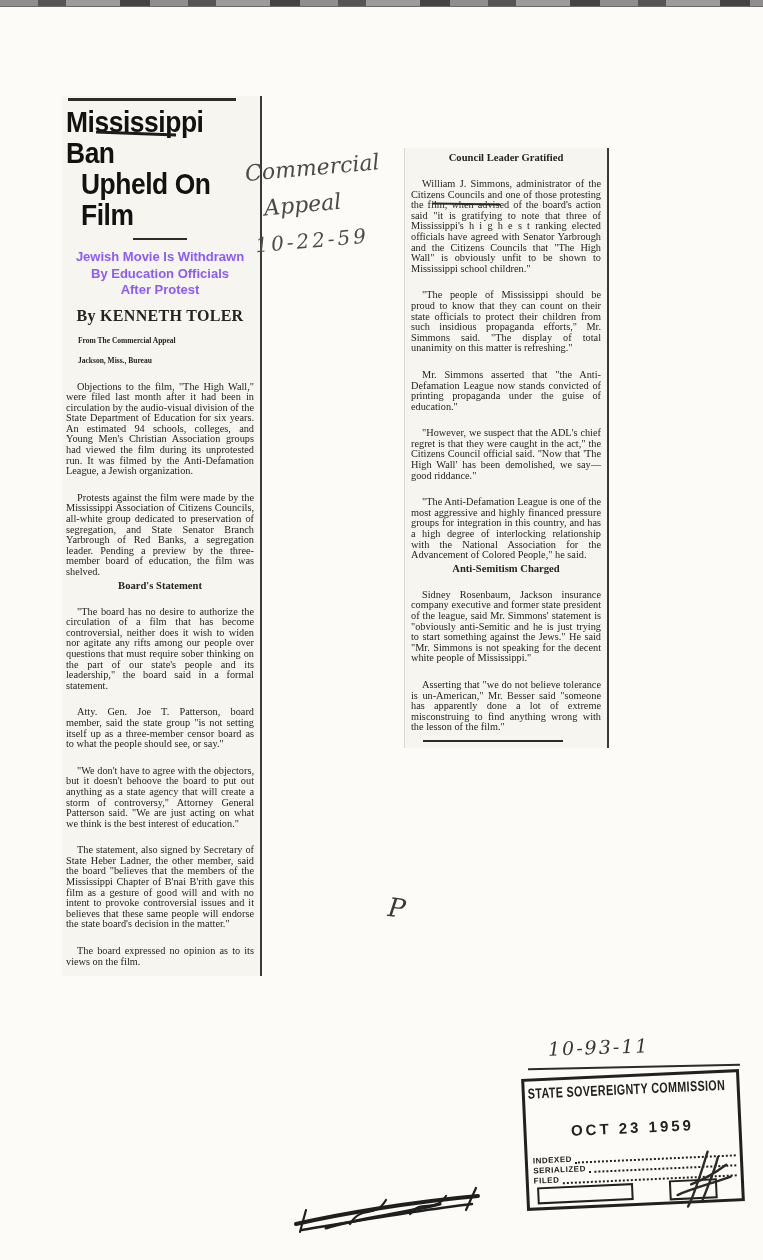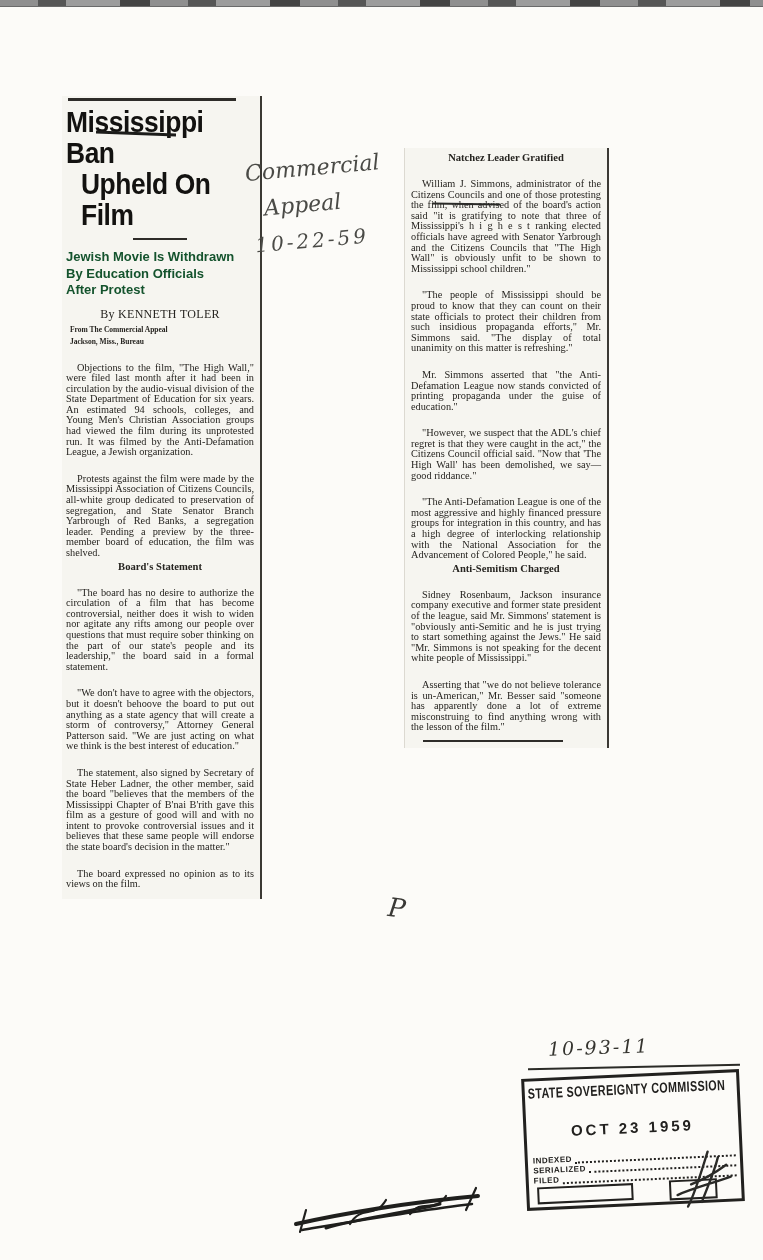--- a/index.html
+++ b/index.html
@@ -18,23 +18,23 @@
   .clip{position:absolute;background:#f6f5f0;}
   .col1{left:62px;top:96px;width:188px;padding:2px 6px 8px 4px;border-right:2px solid #3b3934;}
   .headline-toprule{height:3px;background:#2e2c29;width:168px;margin:0 0 5px 2px;}
   .headline{
     font-family:"Liberation Sans",sans-serif;font-weight:700;
     font-size:30px;line-height:31px;color:#131210;margin:0;
     letter-spacing:-.5px;transform:scaleX(.88);transform-origin:left top;width:114%;
   }
   .hl2{display:block;padding-left:17px;}
   .headline-divider{width:54px;height:2px;background:#2e2c29;margin:8px auto 9px;}
-  .subhead{font-family:"Liberation Sans",sans-serif;font-weight:700;font-size:13px;line-height:16.5px;color:#14532d;margin:0 0 8px;}
-  .byline{font-weight:400;font-size:12px;text-align:center;letter-spacing:.3px;margin:0 0 3px;}
-  .credit{font-weight:700;font-size:7.5px;line-height:8.5px;margin:4px;}
+  .subhead{font-family:"Liberation Sans",sans-serif;font-weight:700;font-size:13px;line-height:16.5px;text-align:center;color:#8b5cf6;margin:0 0 8px;}
+  .byline{font-weight:700;font-size:16px;text-align:center;letter-spacing:.3px;margin:0 0 3px;}
+  .credit{font-weight:700;font-size:7.5px;line-height:8.5px;margin:12px;}
   .body-text p{font-size:10.3px;line-height:10.6px;text-align:justify;text-indent:11px;margin:16px 0 1px;}
   .sec-head{font-weight:700;font-size:10.6px;text-align:center;margin:2px 0;}
   
   .col2{left:404px;top:148px;width:190px;padding:2px 6px 6px 6px;border-right:2px solid #3b3934;border-left:1px solid #dcd9d1;}
   .bottom-rule{width:140px;height:2px;background:#2e2c29;margin:7px 0 0 12px;}
   
   .handnote{position:absolute;font-family:"DejaVu Serif",serif;font-style:italic;color:#4a4a46;}
   .note-source{left:248px;top:150px;font-size:22px;line-height:36px;transform:rotate(-5deg);}
   .note-source .l2{display:block;padding-left:16px;}
   .note-source .l3{display:block;font-size:20px;padding-left:4px;letter-spacing:3px;}
@@ -82,29 +82,30 @@
     <span>After Protest</span>
   </h2>
   <div class="byline">By KENNETH TOLER</div>
   <div class="credit">From The Commercial Appeal</div>
   <div class="credit">Jackson, Miss., Bureau</div>
   <div class="body-text" style="margin-top:4px;">
     <p>Objections to the film, "The High Wall," were filed last month after it had been in circulation by the audio-visual division of the State Department of Education for six years. An estimated 94 schools, colleges, and Young Men's Christian Association groups had viewed the film during its unprotested run. It was filmed by the Anti-Defamation League, a Jewish organization.</p>
     <p>Protests against the film were made by the Mississippi Association of Citizens Councils, all-white group dedicated to preservation of segregation, and State Senator Branch Yarbrough of Red Banks, a segregation leader. Pending a preview by the three-member board of education, the film was shelved.</p>
     <div class="sec-head">Board's Statement</div>
     <p>"The board has no desire to authorize the circulation of a film that has become controversial, neither does it wish to widen nor agitate any rifts among our people over questions that must require sober thinking on the part of our state's people and its leadership," the board said in a formal statement.</p>
+    <p>Atty. Gen. Joe T. Patterson, board member, said the state group "is not setting itself up as a three-member censor board as to what the people should see, or say."</p>
     <p>"We don't have to agree with the objectors, but it doesn't behoove the board to put out anything as a state agency that will create a storm of controversy," Attorney General Patterson said. "We are just acting on what we think is the best interest of education."</p>
     <p>The statement, also signed by Secretary of State Heber Ladner, the other member, said the board "believes that the members of the Mississippi Chapter of B'nai B'rith gave this film as a gesture of good will and with no intent to provoke controversial issues and it believes that these same people will endorse the state board's decision in the matter."</p>
     <p>The board expressed no opinion as to its views on the film.</p>
   </div>
 </div>
 
 <div class="clip col2">
   <div class="body-text">
-    <div class="sec-head">Natchez Leader Gratified</div>
+    <div class="sec-head">Council Leader Gratified</div>
     <p>William J. Simmons, administrator of the Citizens Councils and one of those protesting the film, when advised of the board's action said "it is gratifying to note that three of Mississippi's h i g h e s t ranking elected officials have agreed with Senator Yarbrough and the Citizens Councils that "The High Wall" is obviously unfit to be shown to Mississippi school children."</p>
     <p>"The people of Mississippi should be proud to know that they can count on their state officials to protect their children from such insidious propaganda efforts," Mr. Simmons said. "The display of total unanimity on this matter is refreshing."</p>
     <p>Mr. Simmons asserted that "the Anti-Defamation League now stands convicted of printing propaganda under the guise of education."</p>
     <p>"However, we suspect that the ADL's chief regret is that they were caught in the act," the Citizens Council official said. "Now that 'The High Wall' has been demolished, we say—good riddance."</p>
     <p>"The Anti-Defamation League is one of the most aggressive and highly financed pressure groups for integration in this country, and has a high degree of interlocking relationship with the National Association for the Advancement of Colored People," he said.</p>
     <div class="sec-head">Anti-Semitism Charged</div>
     <p>Sidney Rosenbaum, Jackson insurance company executive and former state president of the league, said Mr. Simmons' statement is "obviously anti-Semitic and he is just trying to start something against the Jews." He said "Mr. Simmons is not speaking for the decent white people of Mississippi."</p>
     <p>Asserting that "we do not believe tolerance is un-American," Mr. Besser said "someone has apparently done a lot of extreme misconstruing to find anything wrong with the lesson of the film."</p>
   </div>
   <div class="bottom-rule"></div>

